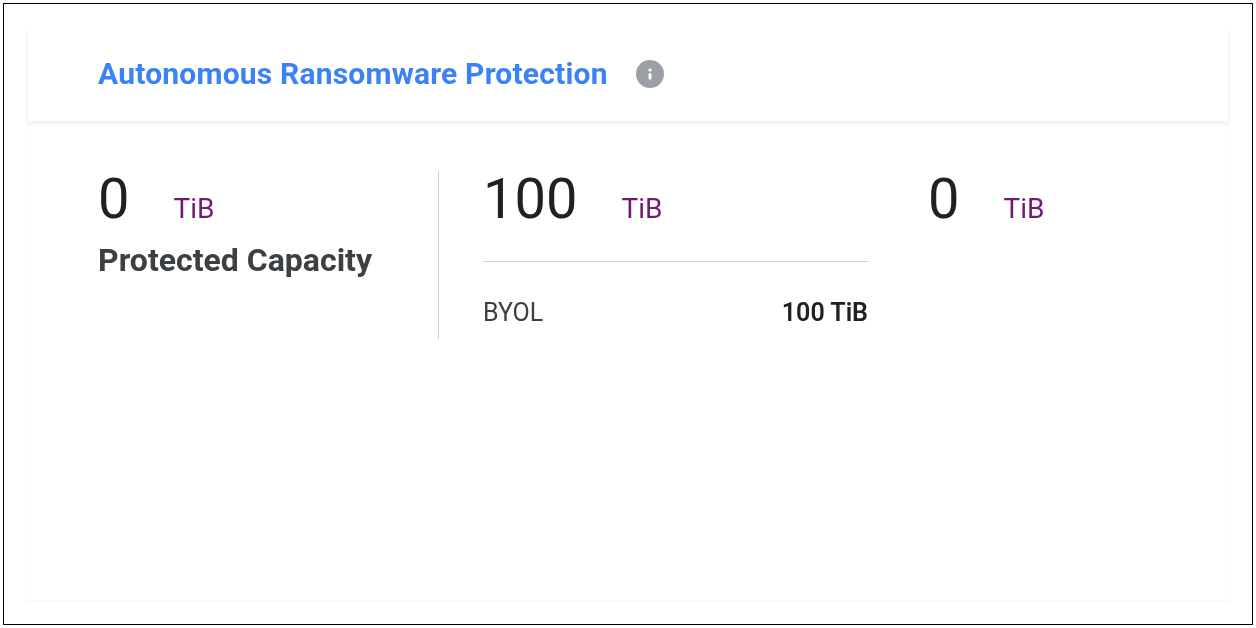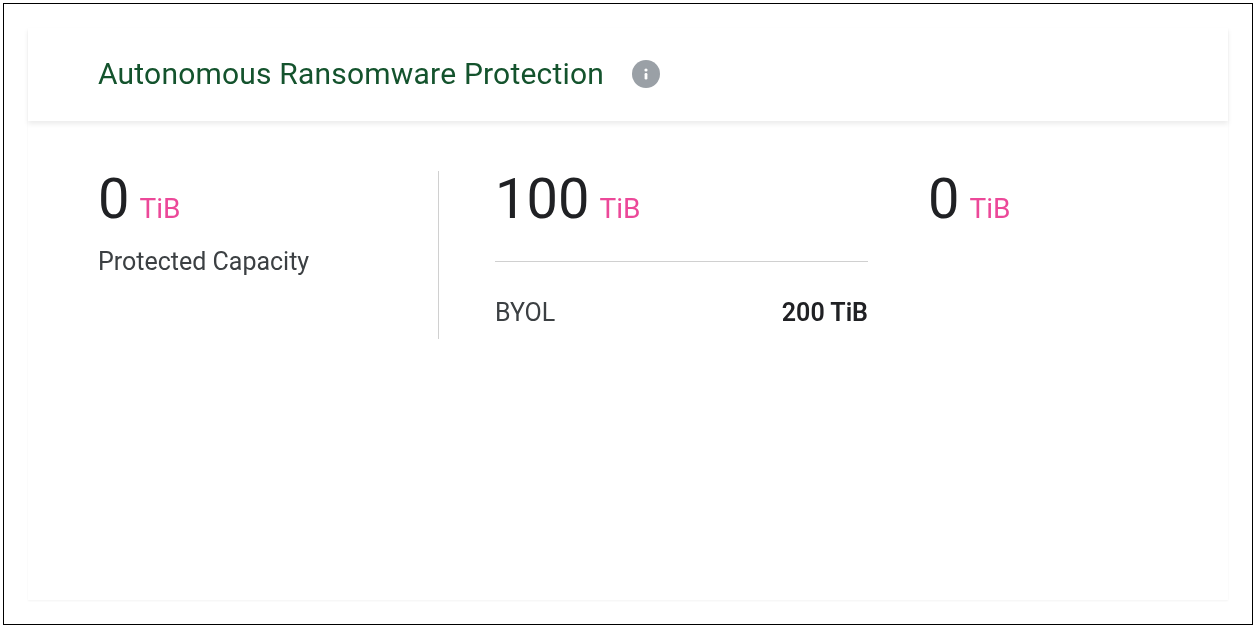--- a/index.html
+++ b/index.html
@@ -29,23 +29,23 @@
       box-shadow: 0 1px 2px rgba(0,0,0,0.05);
     }
     .card-header {
       display: flex;
       align-items: center;
       gap: 28px;
       padding: 28px 70px 30px 70px;
       box-shadow: 0 3px 5px rgba(0,0,0,0.08);
     }
     .card-title {
-      color: #14532d;
+      color: #3b82f6;
       font-size: 30px;
-      font-weight: 400;
+      font-weight: 700;
       letter-spacing: 0.2px;
     }
     .info-circle {
       width: 28px;
       height: 28px;
       border-radius: 50%;
       background: #9aa0a6;
       display: inline-flex;
       align-items: center;
       justify-content: center;
@@ -64,47 +64,48 @@
       width: 100%;
     }
     .stat-col {
       display: flex;
       flex-direction: column;
     }
     .stat-col.protected { width: 340px; }
     .stat-col.precommitted {
       width: 460px;
       border-left: 1px solid #d0d0d0;
-      padding-left: 56px;
+      padding-left: 44px;
       padding-right: 30px;
     }
     .stat-col.paygo {
       flex: 1;
       padding-left: 30px;
     }
     .big-value-line {
       display: flex;
       align-items: baseline;
       gap: 10px;
     }
     .big-number {
       font-size: 56px;
       font-weight: 400;
       line-height: 1;
       color: #202124;
     }
     .big-unit {
       font-size: 28px;
       font-weight: 400;
-      color: #ec4899;
+      color: #701a75;
+      margin-left: 34px;
     }
     .stat-label {
-      margin-top: 20px;
-      font-size: 25px;
-      font-weight: 400;
+      margin-top: 14px;
+      font-size: 32px;
+      font-weight: 700;
       color: #3c4043;
     }
     .divider-h {
       border: none;
       border-top: 1px solid #d0d0d0;
       margin: 34px 0 24px 0;
     }
     .breakdown-row {
       display: flex;
       justify-content: space-between;
@@ -153,21 +154,21 @@
         <div class="stat-col precommitted">
           <div class="big-value-line">
             <span class="big-number">100</span>
             <span class="big-unit">TiB</span>
           </div>
 
           <hr class="divider-h">
 
           <div class="breakdown-row">
             <span class="breakdown-label">BYOL</span>
-            <span class="breakdown-value">200 TiB</span>
+            <span class="breakdown-value">100 TiB</span>
           </div>
 
         </div>
 
         <div class="stat-col paygo">
           <div class="big-value-line">
             <span class="big-number">0</span>
             <span class="big-unit">TiB</span>
           </div>
         </div>

